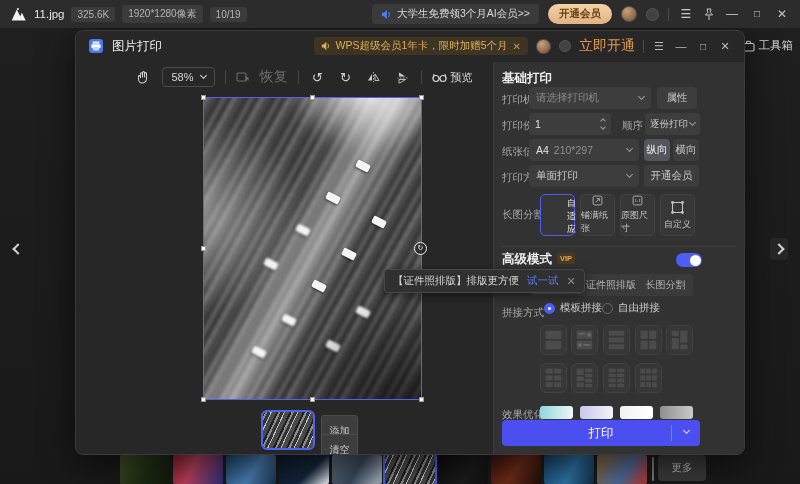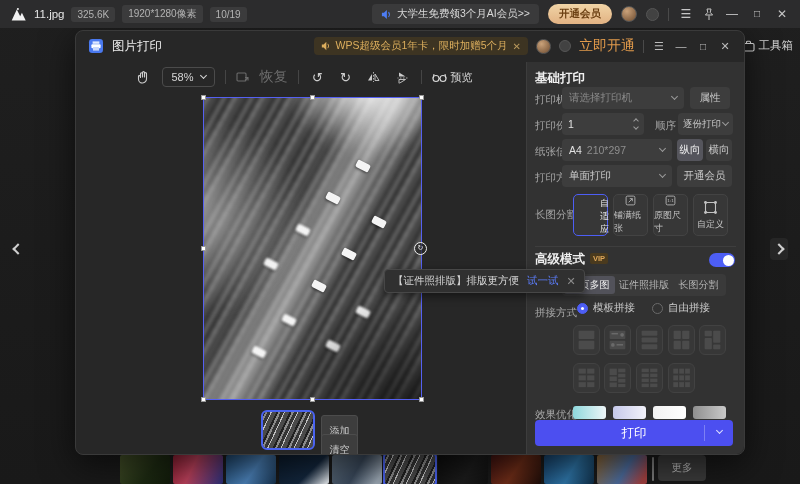--- a/index.html
+++ b/index.html
@@ -98,21 +98,21 @@
   .tooltip .x { color:#8c8c8c; cursor:pointer; font-size:11px; }
 
   
   .cnv-thumb { position:absolute; left:187px; top:381px; width:50px; height:36px; border-radius:4px;
     outline:2px solid #4a63f0; overflow:hidden; cursor:pointer;
     background:repeating-linear-gradient(115deg,#202020 0 2px,#8a8a8a 2px 4px,#343434 4px 7px,#c0c0c0 7px 8px,#4a4a4a 8px 12px); }
   .mini-btn { position:absolute; left:245px; width:37px; height:32px; background:#3d3d3d; border:1px solid #4c4c4c;
     border-radius:3px; color:#cccccc; font-size:10px; display:flex; align-items:center; justify-content:center; cursor:pointer; }
 
   
-  .panel { position:absolute; top:31px; right:0; bottom:0; width:218px; background:#323232;
+  .panel { position:absolute; top:31px; right:0; bottom:0; width:251px; background:#323232;
     border-left:1px solid #3d3d3d; border-radius:0 0 8px 0; }
   .p-head { position:absolute; left:8px; color:#f0f0f0; font-size:12.5px; font-weight:bold; }
   .p-label { position:absolute; left:8px; color:#a6a6a6; font-size:10.5px; }
   .fld { position:absolute; background:#3d3d3d; border-radius:4px; display:flex; align-items:center;
     padding:0 7px; font-size:10.5px; color:#c9c9c9; height:22px; cursor:pointer; }
   .fld .cv { margin-left:auto; color:#9a9a9a; }
   .fld .ph-txt { color:#8a8a8a; }
   .sm-btn { position:absolute; height:22px; background:#3d3d3d; border-radius:4px; color:#c9c9c9;
     font-size:10.5px; display:flex; align-items:center; justify-content:center; cursor:pointer; }
   .sm-btn.active { background:#55555c; color:#f2f2f2; }
@@ -136,21 +136,21 @@
     border-radius:8px; cursor:pointer; }
   .toggle::after { content:""; position:absolute; right:1.5px; top:1.5px; width:11px; height:11px;
     background:#fff; border-radius:50%; }
 
   .seg-wrap { position:absolute; left:35px; top:212px; width:164px; height:22px; background:#3a3a3a;
     border-radius:4px; display:flex; align-items:center; padding:2px; }
   .seg { flex:1; height:18px; display:flex; align-items:center; justify-content:center; font-size:10px;
     color:#b5b5b5; border-radius:3px; cursor:pointer; white-space:nowrap; padding:0 4px; }
   .seg.active { background:#52525a; color:#f2f2f2; }
 
-  .radio-row { position:absolute; left:50px; top:239px; display:flex; align-items:center; gap:17px; }
+  .radio-row { position:absolute; left:50px; top:239px; display:flex; align-items:center; }
   .radio-item { display:flex; align-items:center; gap:5px; font-size:10.5px; color:#c9c9c9; cursor:pointer; }
   .rdot { width:11px; height:11px; border-radius:50%; border:1.5px solid #6a6a6a; position:relative; }
   .rdot.on { border-color:#4d5ef5; background:#4d5ef5; }
   .rdot.on::after { content:""; position:absolute; left:3px; top:3px; width:3px; height:3px; border-radius:50%; background:#fff; }
 
   .tpl { position:absolute; width:27px; height:30px; background:#373737; border:1px solid #424242;
     border-radius:6px; cursor:pointer; }
   .tpl svg { position:absolute; inset:0; }
 
   .swatch { position:absolute; top:344px; width:33px; height:13px; border-radius:3px; cursor:pointer; }

